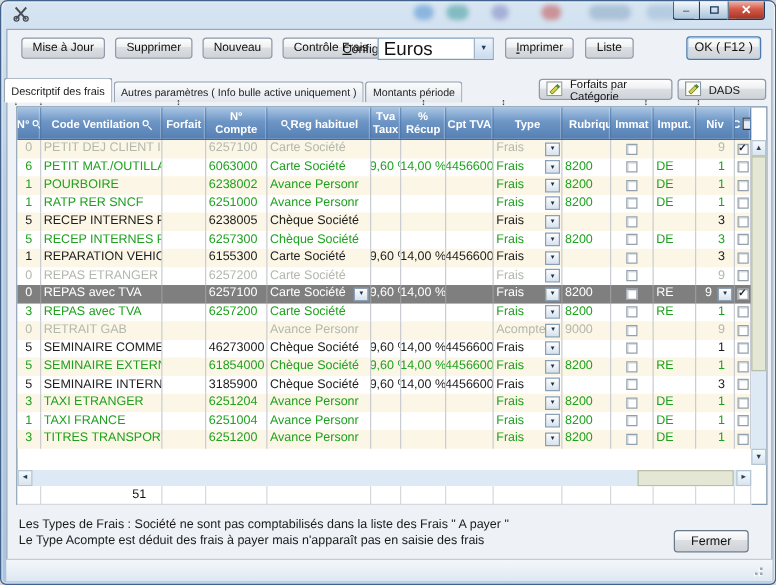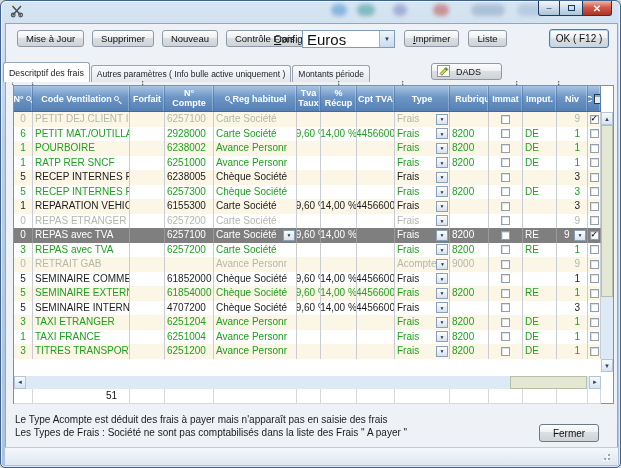--- a/index.html
+++ b/index.html
@@ -144,20 +144,28 @@
       <div class="btn">Liste</div>
     </div>
   <div class="btn ok-btn">OK ( F12 )</div>
 
   <div class="tabs" id="tabs">
       <div class="tab active">Descritptif des frais</div>
       <div class="tab">Autres paramètres ( Info bulle active uniquement )</div>
       <div class="tab">Montants période</div>
     </div>
   <div class="sidebtns" id="sidebtns">
+      <div class="sidebtn sb0">
+        <span><svg width="13" height="12" viewBox="0 0 13 12">
+            <rect x="0.5" y="0.5" width="12" height="11" fill="#fdfdf2" stroke="#8a98a8"></rect>
+            <path d="M3 8.5 L8 3.5 L9.8 5.3 L4.8 10.3 Z" fill="#cdd64a" stroke="#6a7a2a" stroke-width="0.8"></path>
+            <path d="M8 3.5 L9 2.5 L10.8 4.3 L9.8 5.3 Z" fill="#4a9a4a" stroke="#2a6a2a" stroke-width="0.6"></path>
+          </svg></span>
+        <span>Forfaits par Catégorie</span>
+      </div>
       <div class="sidebtn sb1">
         <span><svg width="13" height="12" viewBox="0 0 13 12">
             <rect x="0.5" y="0.5" width="12" height="11" fill="#fdfdf2" stroke="#8a98a8"></rect>
             <path d="M3 8.5 L8 3.5 L9.8 5.3 L4.8 10.3 Z" fill="#cdd64a" stroke="#6a7a2a" stroke-width="0.8"></path>
             <path d="M8 3.5 L9 2.5 L10.8 4.3 L9.8 5.3 Z" fill="#4a9a4a" stroke="#2a6a2a" stroke-width="0.6"></path>
           </svg></span>
         <span>DADS</span>
       </div>
     </div>
 
@@ -231,21 +239,21 @@
           <div class="tcell col-imput"></div>
           <div class="tcell col-niv right">9</div>
           <div class="tcell col-c center" style="padding: 0px;">
             <span class="cb">✓</span>
           </div>
         </div>
         <div class="trow green" style="color: rgb(31, 161, 31);">
           <div class="tcell col-n center">6</div>
           <div class="tcell col-code">PETIT MAT./OUTILLAG</div>
           <div class="tcell col-forfait"></div>
-          <div class="tcell col-compte">2928000</div>
+          <div class="tcell col-compte">6063000</div>
           <div class="tcell col-reg">Carte Société</div>
           <div class="tcell col-tva center">19,60 %</div>
           <div class="tcell col-recup center">14,00 %</div>
           <div class="tcell col-cpt center">4456600</div>
           <div class="tcell col-type cell-split">
             <span>Frais</span>
             <span class="dd">▼</span>
           </div>
           <div class="tcell col-rubrique">8200</div>
           <div class="tcell col-immat center" style="padding: 0px;">
@@ -467,21 +475,21 @@
           <div class="tcell col-imput"></div>
           <div class="tcell col-niv right">9</div>
           <div class="tcell col-c center" style="padding: 0px;">
             <span class="cb"></span>
           </div>
         </div>
         <div class="trow black">
           <div class="tcell col-n center">5</div>
           <div class="tcell col-code">SEMINAIRE COMMERCI</div>
           <div class="tcell col-forfait"></div>
-          <div class="tcell col-compte">61852000</div>
+          <div class="tcell col-compte">46273000</div>
           <div class="tcell col-reg">Chèque Société</div>
           <div class="tcell col-tva center">19,60 %</div>
           <div class="tcell col-recup center">14,00 %</div>
           <div class="tcell col-cpt center">4456600</div>
           <div class="tcell col-type cell-split">
             <span>Frais</span>
             <span class="dd">▼</span>
           </div>
           <div class="tcell col-rubrique"></div>
           <div class="tcell col-immat center" style="padding: 0px;">
@@ -513,21 +521,21 @@
           <div class="tcell col-imput">RE</div>
           <div class="tcell col-niv right">1</div>
           <div class="tcell col-c center" style="padding: 0px;">
             <span class="cb"></span>
           </div>
         </div>
         <div class="trow black">
           <div class="tcell col-n center">5</div>
           <div class="tcell col-code">SEMINAIRE INTERNE</div>
           <div class="tcell col-forfait"></div>
-          <div class="tcell col-compte">4707200</div>
+          <div class="tcell col-compte">3185900</div>
           <div class="tcell col-reg">Chèque Société</div>
           <div class="tcell col-tva center">19,60 %</div>
           <div class="tcell col-recup center">14,00 %</div>
           <div class="tcell col-cpt center">4456600</div>
           <div class="tcell col-type cell-split">
             <span>Frais</span>
             <span class="dd">▼</span>
           </div>
           <div class="tcell col-rubrique"></div>
           <div class="tcell col-immat center" style="padding: 0px;">
@@ -633,22 +641,22 @@
         </div>
     </div>
     <div class="vscroll">
       <span class="sarr up">▲</span>
       <span class="vthumb"></span>
       <span class="sarr down">▼</span>
     </div>
   </div>
 
   <div class="notes" id="notes">
+      <div>Les Types de Frais : Société ne sont pas comptabilisés dans la liste des Frais " A payer "</div>
       <div>Le Type Acompte est déduit des frais à payer mais n'apparaît pas en saisie des frais</div>
-      <div>Les Types de Frais : Société ne sont pas comptabilisés dans la liste des Frais " A payer "</div>
     </div>
   <div class="btn fermer">Fermer</div>
   <div class="bottom-strip">
     <span class="grip">
       <i style="right:0;bottom:0"></i>
         <i style="right:4px;bottom:0"></i>
         <i style="right:0;bottom:4px"></i>
     </span>
   </div>
 

